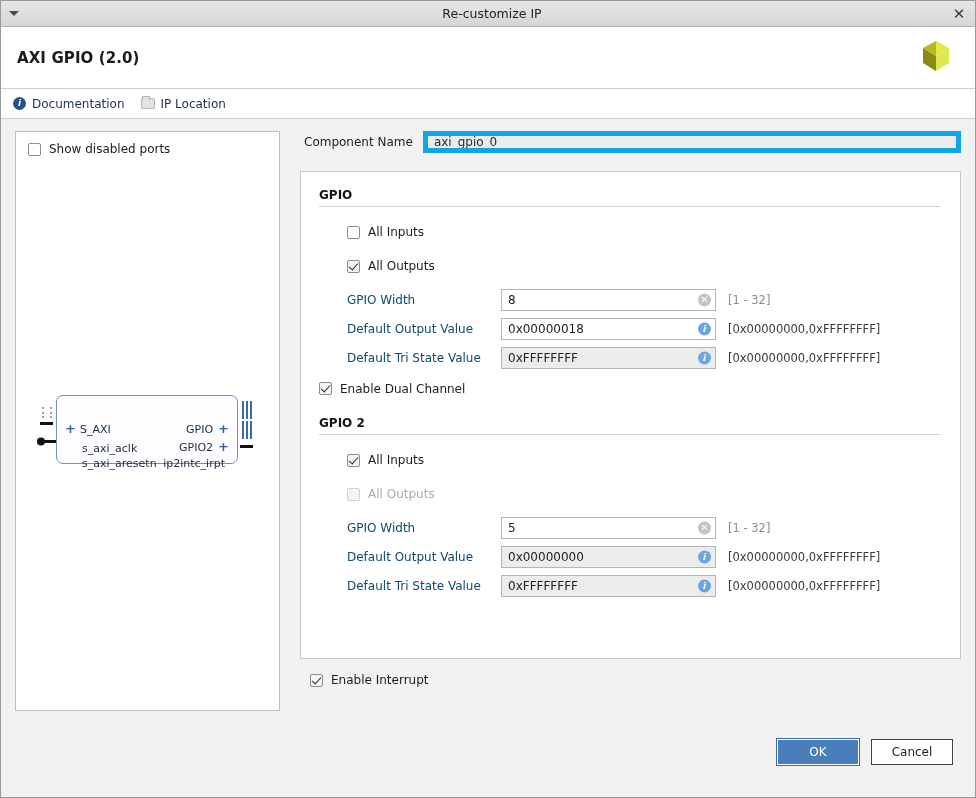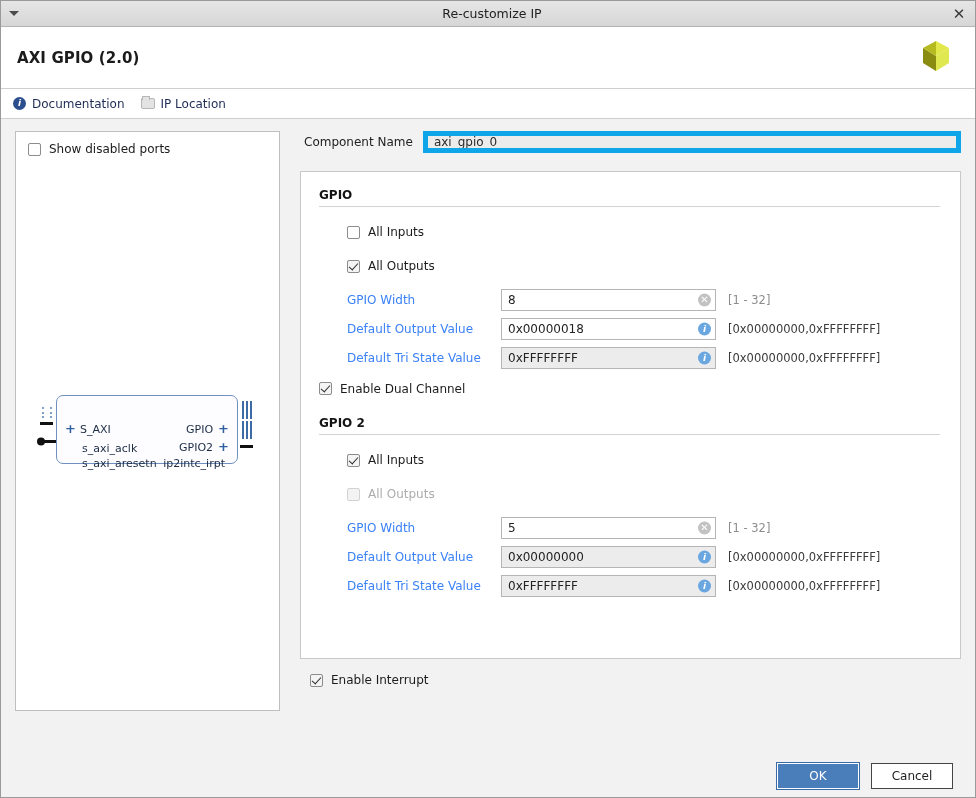--- a/index.html
+++ b/index.html
@@ -297,21 +297,21 @@
   .cb-row.dim { color: #adadad; }
   .field-row {
     display: flex;
     align-items: center;
     height: 29px;
     font-size: 12px;
   }
   .field-label {
     width: 154px;
     flex: 0 0 154px;
-    color: #3b82f6;
+    color: #0c4a6e;
   }
   .field-input-wrap {
     position: relative;
     width: 215px;
     flex: 0 0 215px;
   }
   .field-input {
     width: 100%;
     height: 22px;
     border: 1px solid #b5b5b5;
@@ -368,21 +368,21 @@
     display: flex;
     align-items: center;
     gap: 8px;
     font-size: 12px;
     padding: 14px 0 0 10px;
   }
   .footer {
     flex: 0 0 58px;
     background: #f2f2f2;
     display: flex;
-    align-items: flex-end;
+    align-items: flex-start;
     justify-content: flex-end;
     gap: 12px;
     padding: 0 22px 8px 0;
   }
   .btn {
     font-family: "DejaVu Sans", "Liberation Sans", sans-serif;
     font-size: 12px;
     height: 26px;
     min-width: 82px;
     padding: 0 14px;

